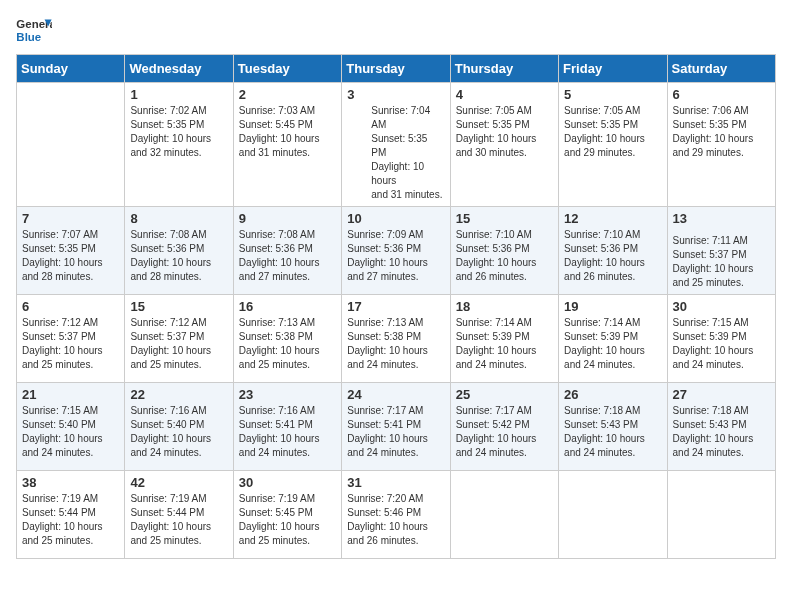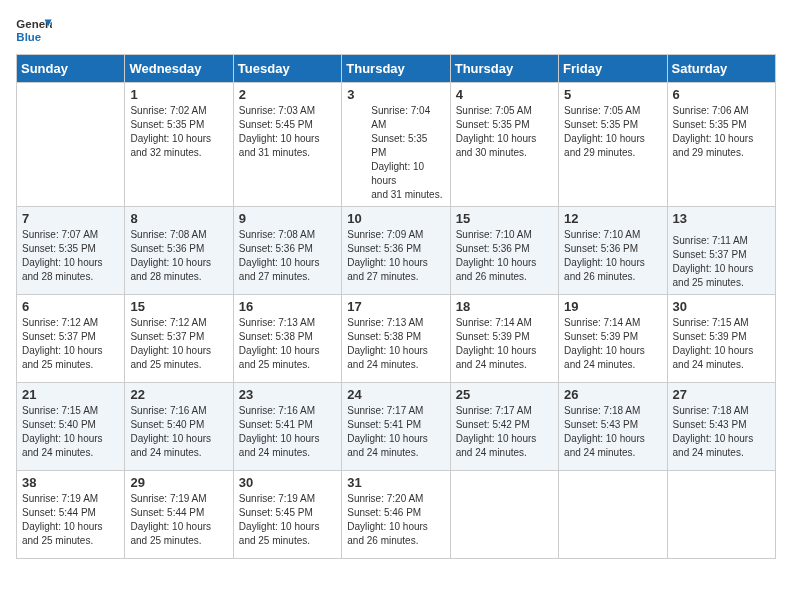--- a/index.html
+++ b/index.html
@@ -304,21 +304,21 @@
       </tr>
       <tr>
         <td>
           <span class="day-num">38</span>
           <div class="day-info" style="white-space: pre-line;">Sunrise: 7:19 AM
 Sunset: 5:44 PM
 Daylight: 10 hours
 and 25 minutes.</div>
         </td>
         <td>
-          <span class="day-num">29</span>
+          <span class="day-num">42</span>
           <div class="day-info" style="white-space: pre-line;">Sunrise: 7:19 AM
 Sunset: 5:44 PM
 Daylight: 10 hours
 and 25 minutes.</div>
         </td>
         <td>
           <span class="day-num">30</span>
           <div class="day-info" style="white-space: pre-line;">Sunrise: 7:19 AM
 Sunset: 5:45 PM
 Daylight: 10 hours

